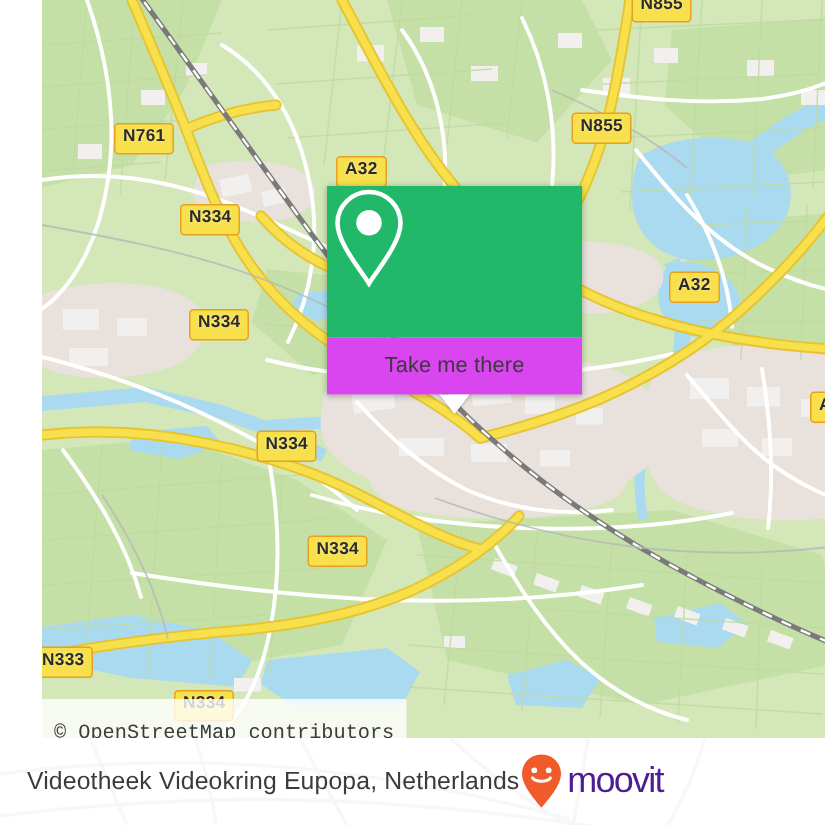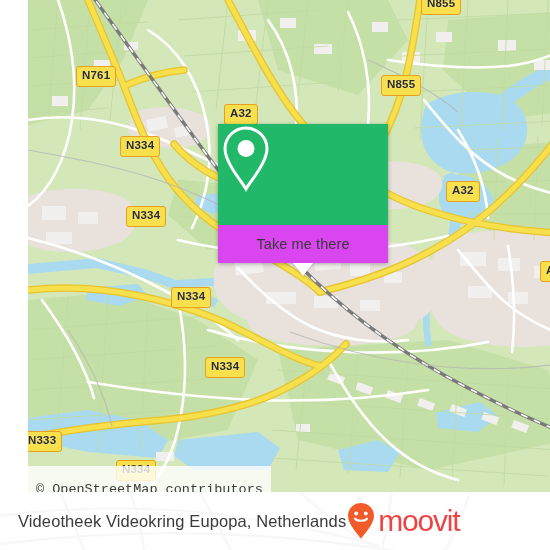--- a/index.html
+++ b/index.html
@@ -83,21 +83,21 @@
   .footer-inner{
     position:relative;width:100%;height:100%;
     display:flex;align-items:center;
     padding:0 18px 0 18px;box-sizing:border-box;
   }
   .footer-title{
     font-size:16.5px;color:#3b3b3b;letter-spacing:.1px;white-space:nowrap;
   }
   .brand{display:flex;align-items:center;gap:2px;}
   .brand-word{
-    font-size:30px;color:#ef4444;letter-spacing:-1.2px;
+    font-size:24px;color:#4c1d95;letter-spacing:-1.2px;
     font-weight:500;line-height:1;
   }
 </style>
 </head>
 <body>
 
 <div id="root">
 
   <div class="map">
     <svg width="550" height="492" viewBox="0 0 550 492">
@@ -284,21 +284,21 @@
           <path d="M0,150 C44,158 88,166 130,180 C172,194 208,212 240,232"></path>
           <path d="M262,332 C300,346 344,358 390,364 C436,370 486,370 530,364"></path>
           <path d="M340,60 C372,74 404,90 430,112"></path>
           <path d="M40,330 C60,360 76,392 84,426"></path>
         </g>
 
       </g>
     </svg>
 
     <div class="shield" style="left:393px;top:-6px;">N855</div>
-    <div class="shield" style="left:48px;top:66px;">N761</div>
+    <div class="shield" style="left:48px;top:82px;">N761</div>
     <div class="shield" style="left:353px;top:75px;">N855</div>
     <div class="shield" style="left:196px;top:104px;">A32</div>
     <div class="shield" style="left:92px;top:136px;">N334</div>
     <div class="shield" style="left:418px;top:181px;">A32</div>
     <div class="shield" style="left:98px;top:206px;">N334</div>
     <div class="shield" style="left:512px;top:261px;">A32</div>
     <div class="shield" style="left:143px;top:287px;">N334</div>
     <div class="shield" style="left:177px;top:357px;">N334</div>
     <div class="shield" style="left:-6px;top:431px;">N333</div>
     <div class="shield" style="left:88px;top:460px;">N334</div>

